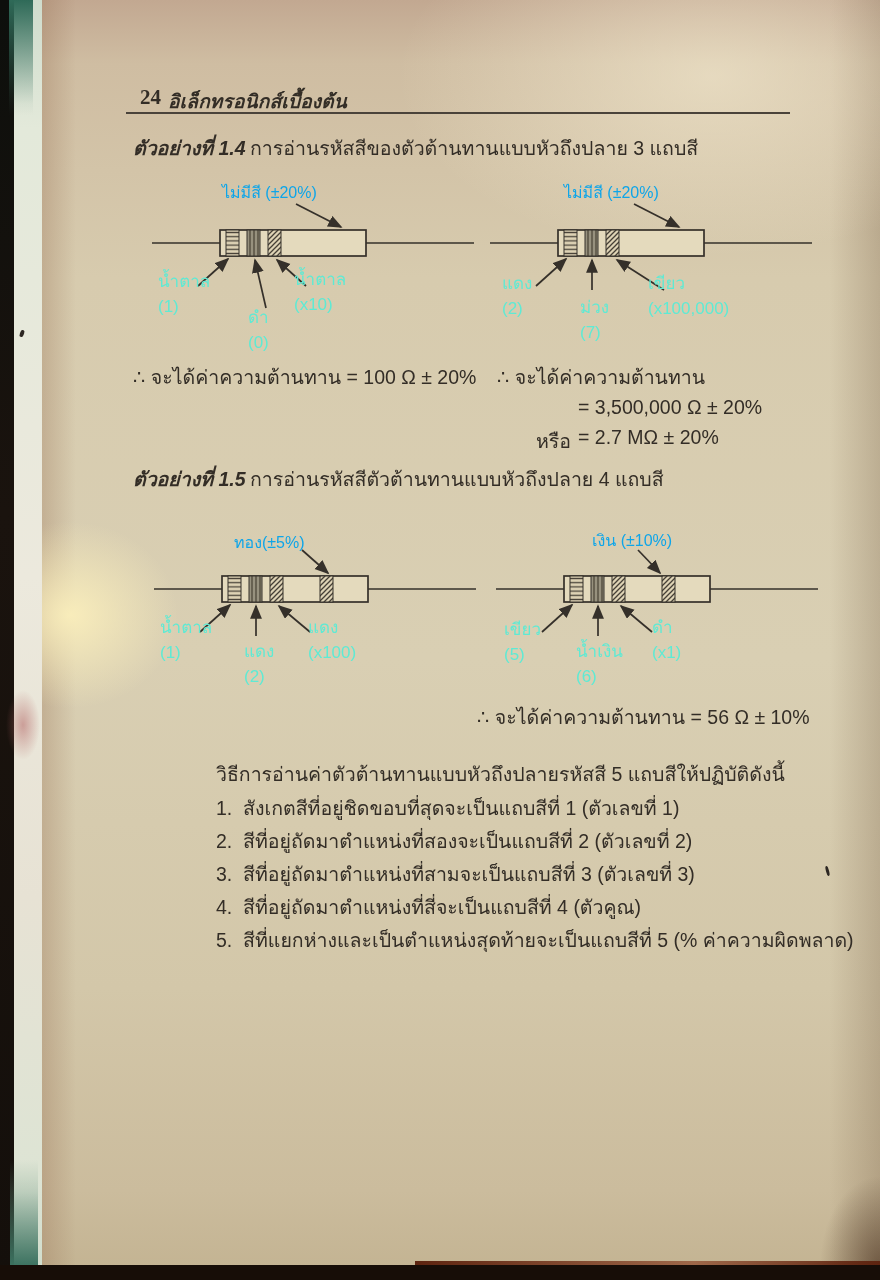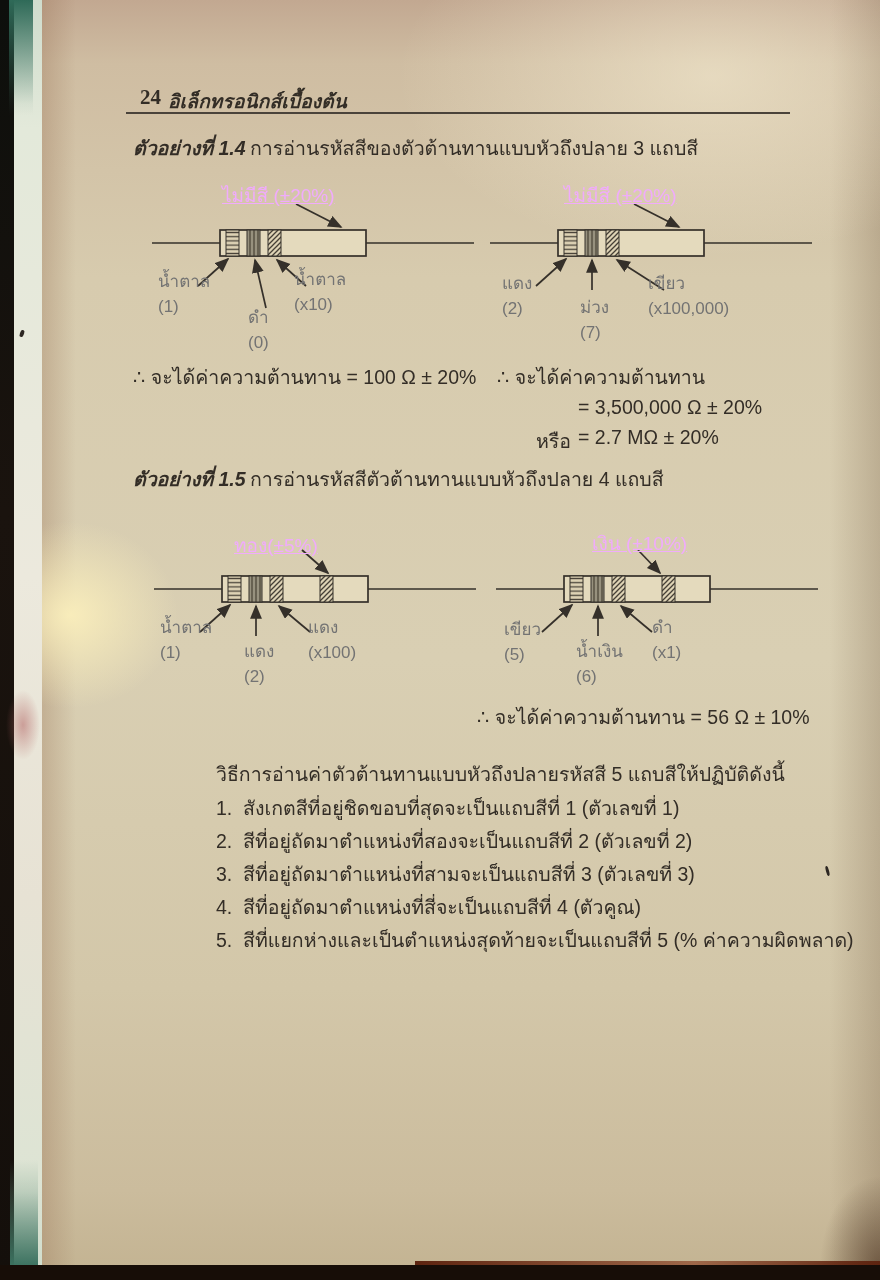--- a/index.html
+++ b/index.html
@@ -32,23 +32,23 @@
   
   .abs{position:absolute;}
   .hdr-num{font-family:"Liberation Serif","DejaVu Serif",serif;font-weight:bold;font-size:21px;}
   .hdr-title{font-style:italic;font-weight:bold;font-size:19px;letter-spacing:.2px;}
   .rule{position:absolute;left:126px;top:112px;width:664px;height:2px;background:#4a433a;}
   .ex-label{font-weight:bold;font-style:italic;font-size:19.5px;}
   .ex-title{font-size:19.5px;}
   .result{font-size:19.5px;white-space:nowrap;text-align:right;}
   .proc{font-size:19.5px;white-space:nowrap;}
   .diagram{position:absolute;width:330px;height:156px;}
-  .blbl{position:absolute;font-size:17px;line-height:1.45;color:#737373;white-space:nowrap;}
+  .blbl{position:absolute;font-size:17px;line-height:1.45;color:#5eead4;white-space:nowrap;}
   .blbl span{display:block;}
-  .toplbl{position:absolute;font-size:19px;white-space:nowrap;color:#f0abfc;text-decoration:underline;}
+  .toplbl{position:absolute;font-size:16px;white-space:nowrap;color:#0ea5e9;}
   .speck{position:absolute;background:#2d2722;border-radius:40%;}
   svg{display:block;}
 </style>
 </head>
 <body>
 
 <div class="scan">
 
   <div class="edge-white"></div>
   <div class="edge-black"></div>

